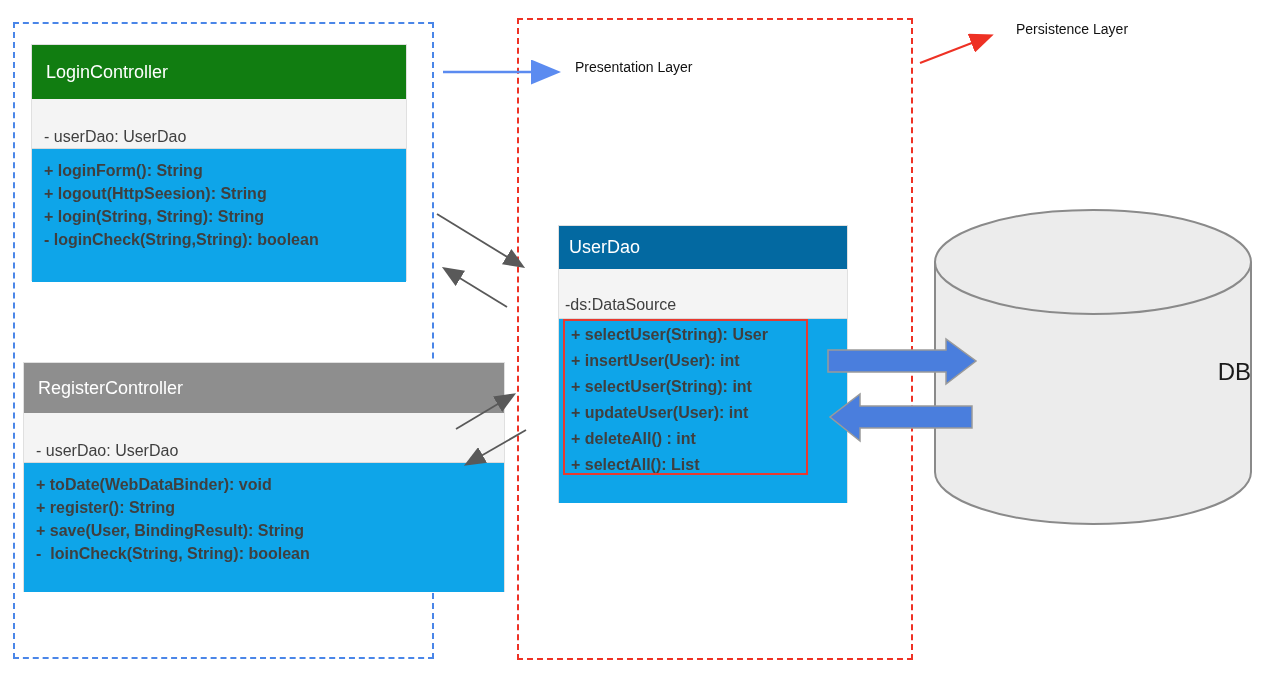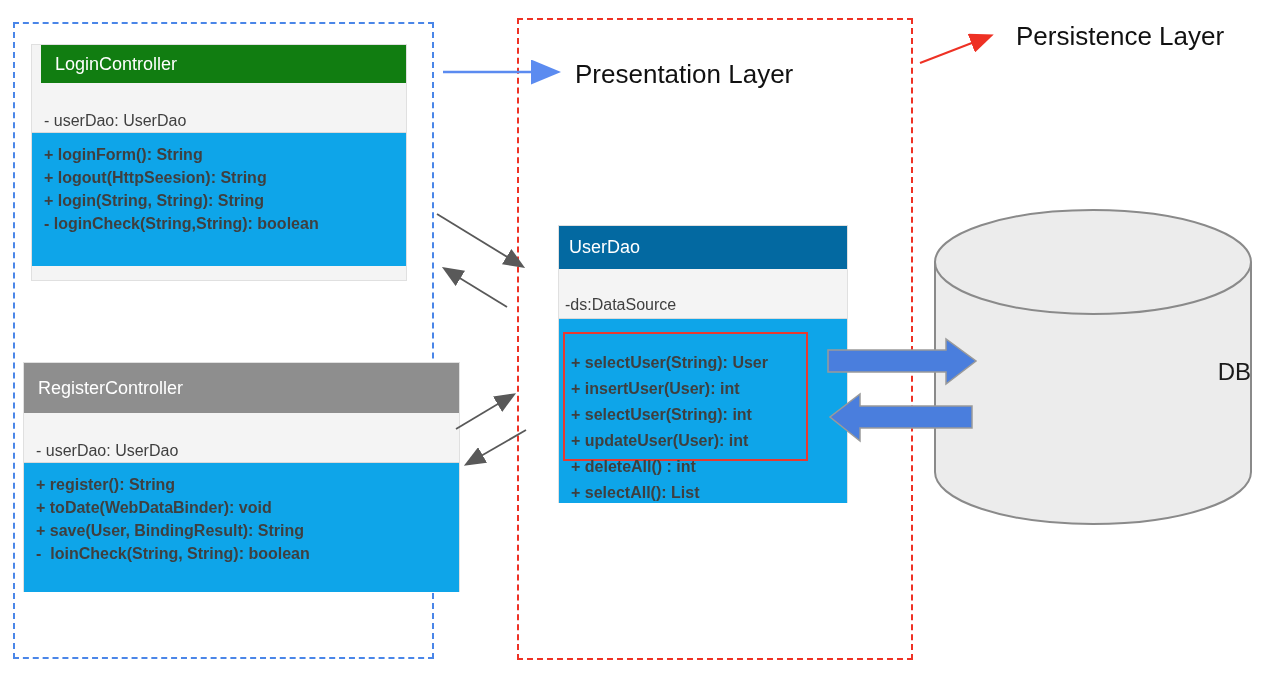--- a/index.html
+++ b/index.html
@@ -26,31 +26,31 @@
   }
 
   
   .class-box {
     position: absolute;
     z-index: 2;
     background: #f4f4f4;
     border: 1px solid #e0e0e0;
   }
   .class-box.login    { left: 31px;  top: 44px;  width: 376px; height: 237px; }
-  .class-box.register { left: 23px;  top: 362px; width: 437px; height: 230px; }
+  .class-box.register { left: 23px;  top: 362px; width: 482px; height: 230px; }
   .class-box.userdao  { left: 558px; top: 225px; width: 290px; height: 278px; }
 
   .class-header {
     color: #ffffff;
     font-size: 18px;
     padding-left: 14px;
     display: flex;
     align-items: center;
   }
-  .login    .class-header { height: 38px; background: #117d11; margin-left: 9px; }
+  .login    .class-header { height: 54px; background: #117d11; }
   .register .class-header { height: 50px; background: #8e8e8e; }
   .userdao  .class-header { height: 43px; background: #0369a1; padding-left: 10px; }
 
   .class-attrs {
     border-bottom: 1px solid #dadada;
     background: #f4f4f4;
     display: flex;
     align-items: flex-end;
   }
   .login    .class-attrs { height: 50px; }
@@ -66,31 +66,31 @@
     font-size: 16px;
     line-height: 23px;
     color: #3f3f3f;
     padding-left: 12px;
     white-space: pre;
   }
   .userdao .line { line-height: 26px; padding-left: 6px; }
 
   .method-highlight {
     position: absolute;
-    left: 4px; top: 13px;
-    width: 245px; height: 129px;
+    left: 4px; top: 0;
+    width: 245px; height: 156px;
     border: 2px solid #e83a30;
-    padding-top: 16px;
+    padding-top: 1px;
   }
 
   
   .layer-label {
     position: absolute;
     z-index: 3;
-    font-size: 26px;
+    font-size: 14px;
     color: #111111;
     white-space: nowrap;
   }
   .layer-label.presentation { left: 575px; top: 59px; text-align: right; }
   .layer-label.persistence  { left: 1016px; top: 21px; }
 
   .db-label {
     position: absolute;
     z-index: 3;
     left: 933px; top: 358px; width: 318px;
@@ -132,22 +132,22 @@
   </div>
 
   <div class="class-box register">
     <div class="class-header">
       <span>RegisterController</span>
     </div>
     <div class="class-attrs">
       <div class="line">- userDao: UserDao</div>
     </div>
     <div class="class-methods">
+      <div class="line">+ toDate(WebDataBinder): void</div>
       <div class="line">+ register(): String</div>
-      <div class="line">+ toDate(WebDataBinder): void</div>
       <div class="line">+ save(User, BindingResult): String</div>
       <div class="line">-  loinCheck(String, String): boolean</div>
     </div>
   </div>
 
   <div class="class-box userdao">
     <div class="class-header">
       <span>UserDao</span>
     </div>
     <div class="class-attrs">

